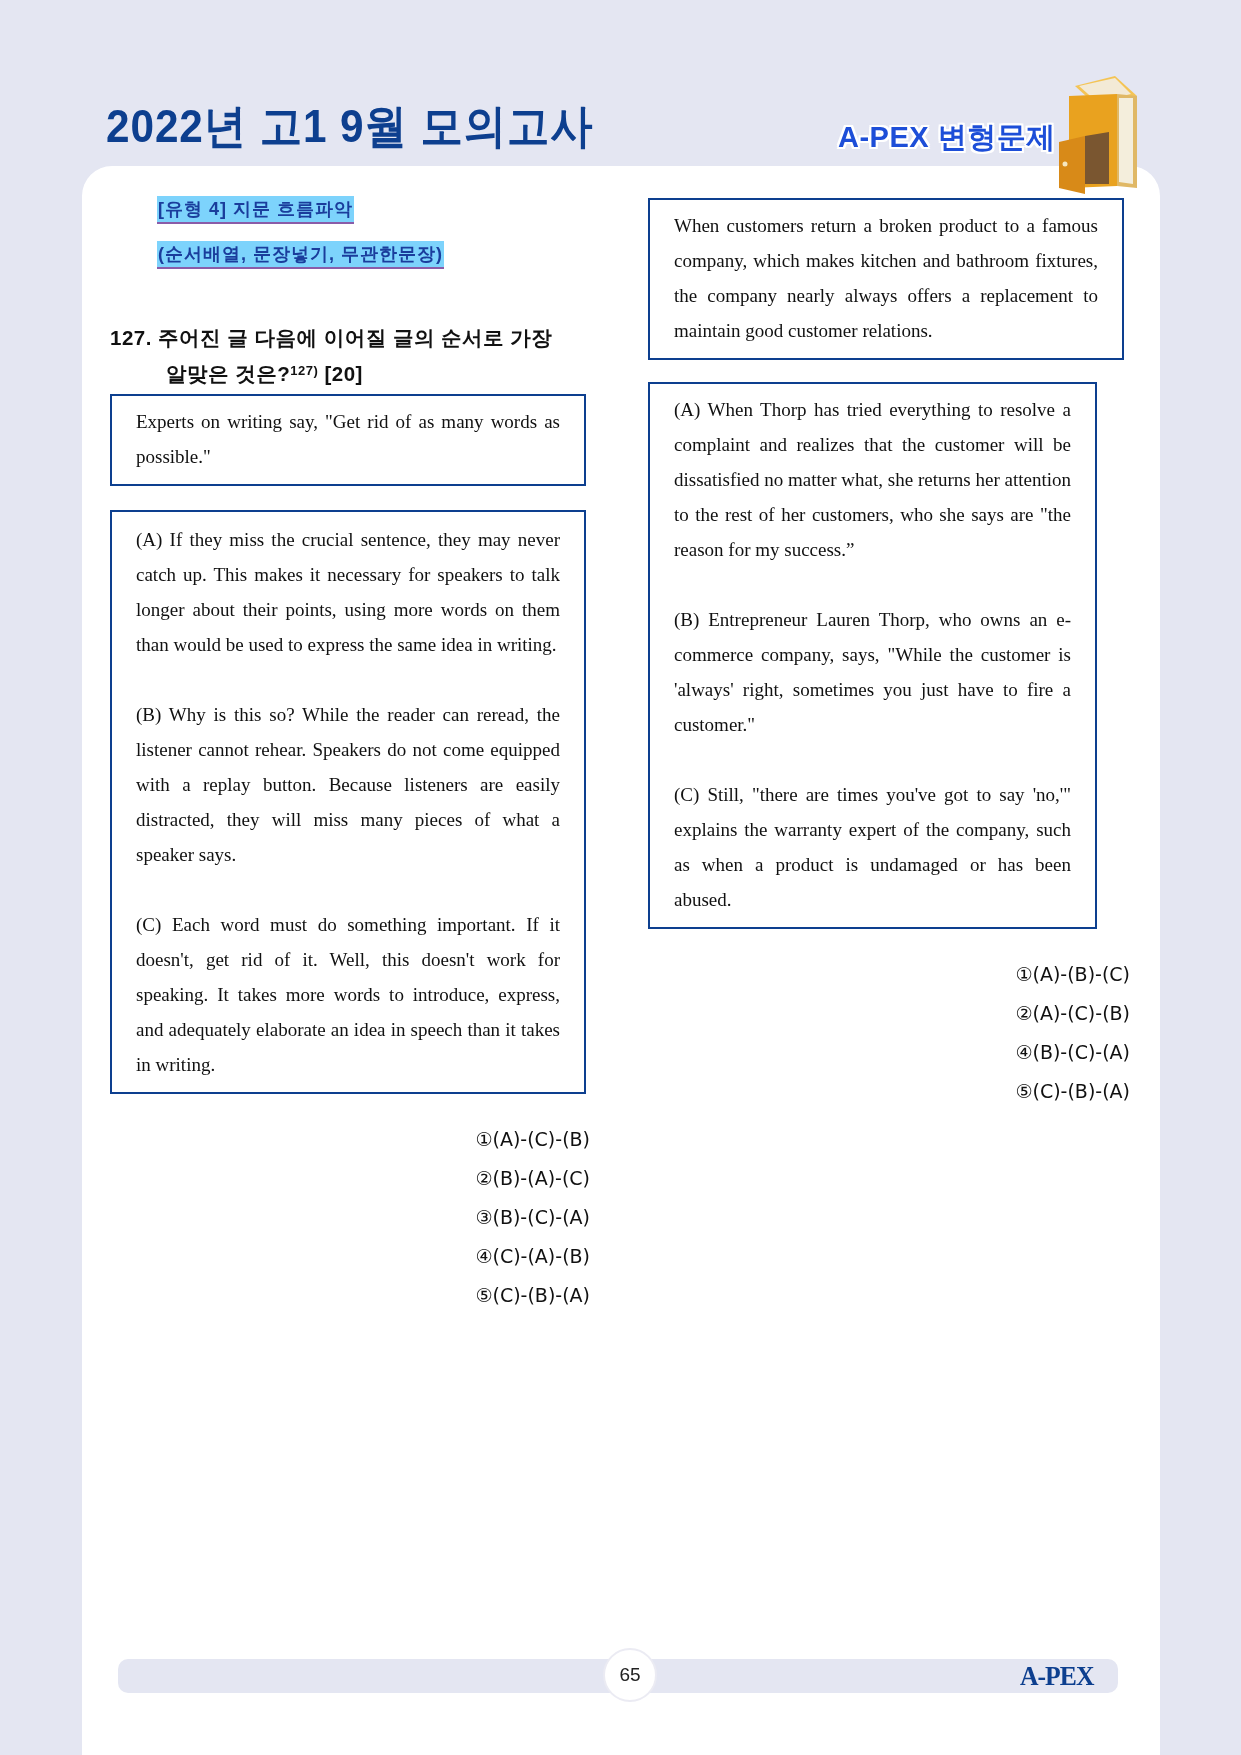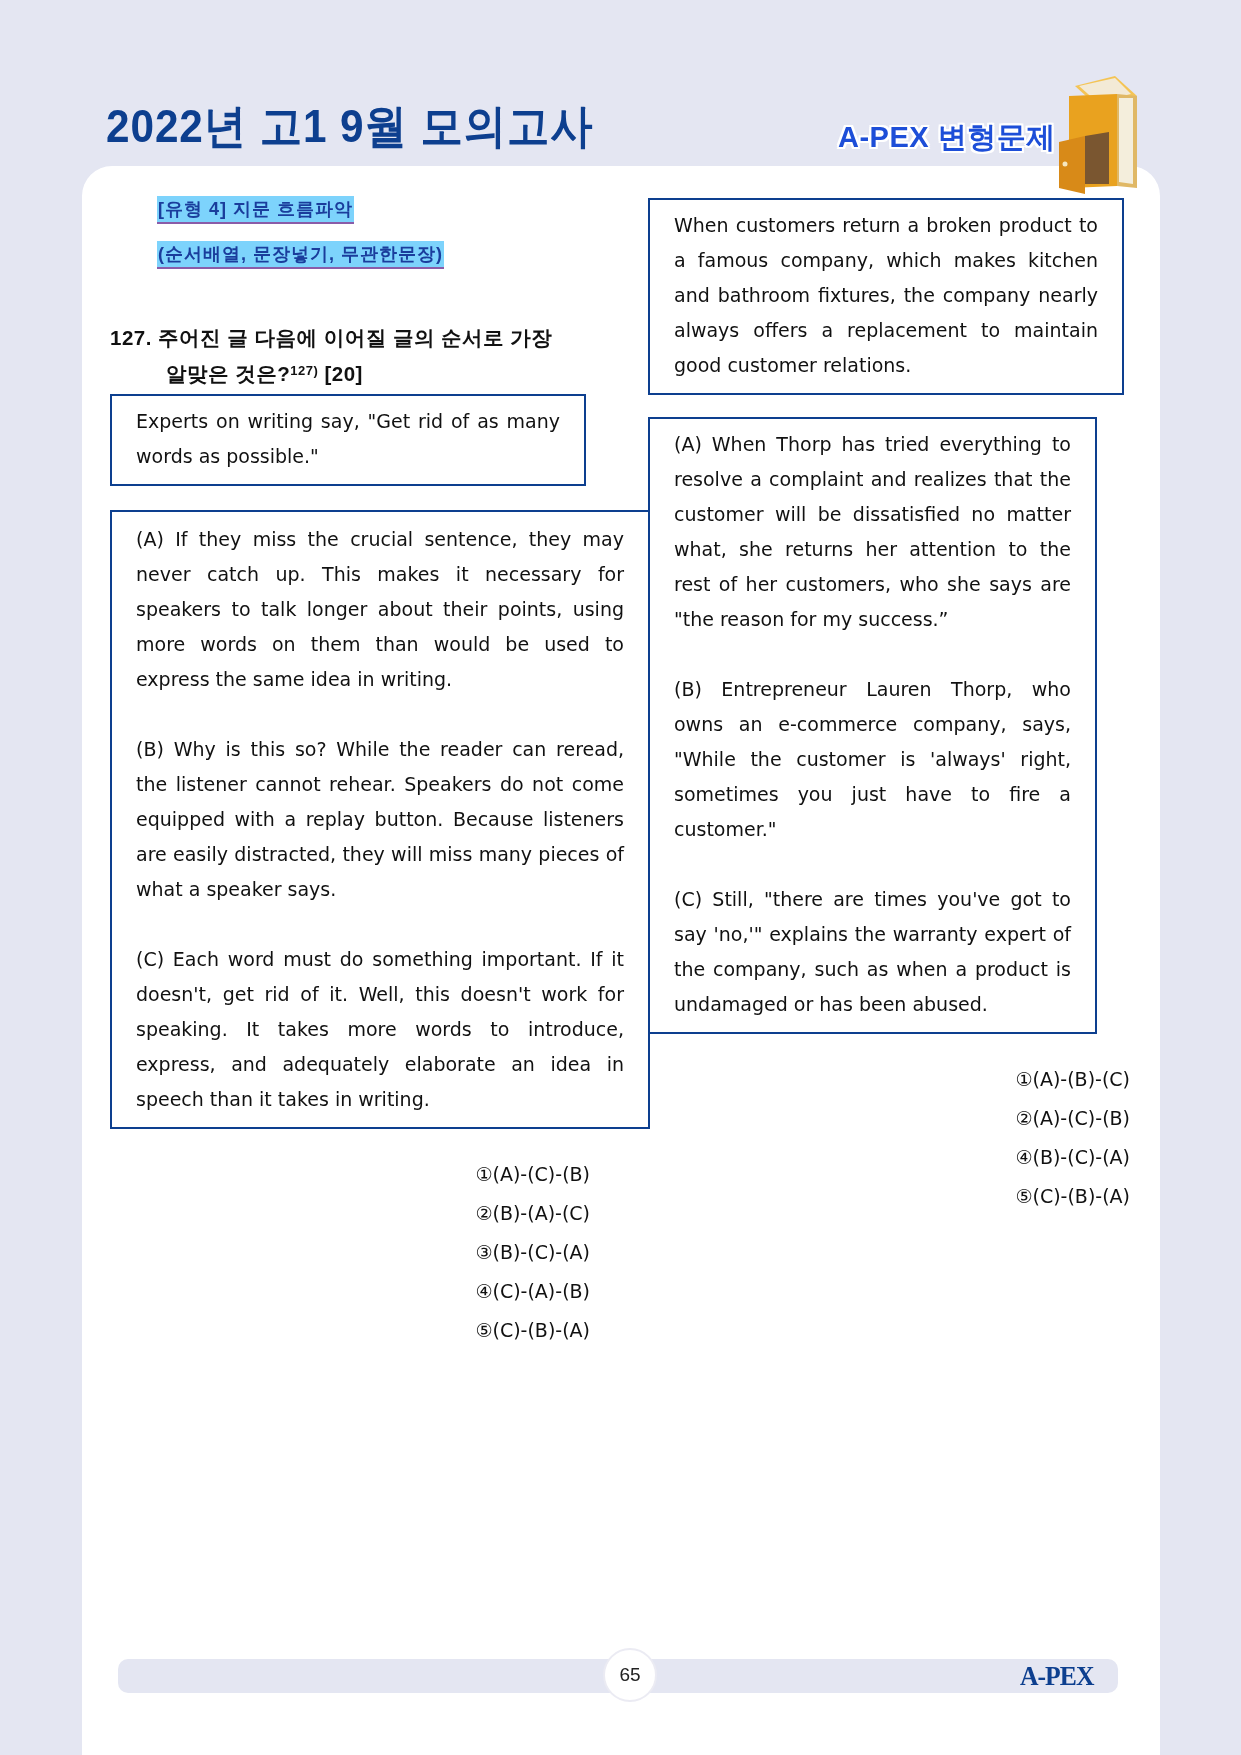--- a/index.html
+++ b/index.html
@@ -41,20 +41,21 @@
     font-size:20.5px; line-height:33px; color:#111;
     text-align:justify; letter-spacing:0.5px;
   }
   .q-title .indent { display:block; padding-left:56px; }
   .q-title sup { font-size:13px; vertical-align:6px; }
   .box {
     border:2px solid #0d3f8f; box-sizing:border-box;
     padding:8px 24px 10px 24px;
     font-size:19px; line-height:35px; text-align:justify;
     color:#111;
+    font-family:Liberation Serif, serif;
   }
   .box p { margin:0; }
   .box p + p { margin-top:35px; }
   .options { margin-top:26px; font-size:19px; line-height:39px;text-align:right; }
   .opt-num { display:inline-block; width:30px; }
   .footer-bar {
     position:absolute; left:118px; top:1659px; width:1000px; height:34px;
     background:#e4e6f2; border-radius:10px;
   }
   .page-circle {
@@ -99,21 +100,21 @@
   <div class="q-title" style="margin-top:52px;">
     <span>127.</span>
     <span>주어진 글 다음에 이어질 글의 순서로 가장</span>
     <span class="indent"><span>알맞은 것은?</span><sup>127)</sup> <span>[20]</span></span>
   </div>
 
   <div class="box" style="margin-top:4px; width:476px;">
     <p> Experts on writing say, "Get rid of as many words as possible."</p>
   </div>
 
-  <div class="box" style="margin-top:24px; width:540px; padding-top:10px;">
+  <div class="box" style="margin-top:24px; width:476px; padding-top:10px;">
     <p>(A) If they miss the crucial sentence, they may never catch up. This makes it necessary for speakers to talk longer about their points, using more words on them than would be used to express the same idea in writing.</p>
     <p>(B) Why is this so? While the reader can reread, the listener cannot rehear. Speakers do not come equipped with a replay button. Because listeners are easily distracted, they will miss many pieces of what a speaker says.</p>
     <p>(C) Each word must do something important. If it doesn't, get rid of it. Well, this doesn't work for speaking. It takes more words to introduce, express, and adequately elaborate an idea in speech than it takes in writing.</p>
   </div>
 
   <div class="options">
     <div><span class="opt-num">①</span><span>(A)-(C)-(B)</span></div>
     <div><span class="opt-num">②</span><span>(B)-(A)-(C)</span></div>
     <div><span class="opt-num">③</span><span>(B)-(C)-(A)</span></div>
     <div><span class="opt-num">④</span><span>(C)-(A)-(B)</span></div>

